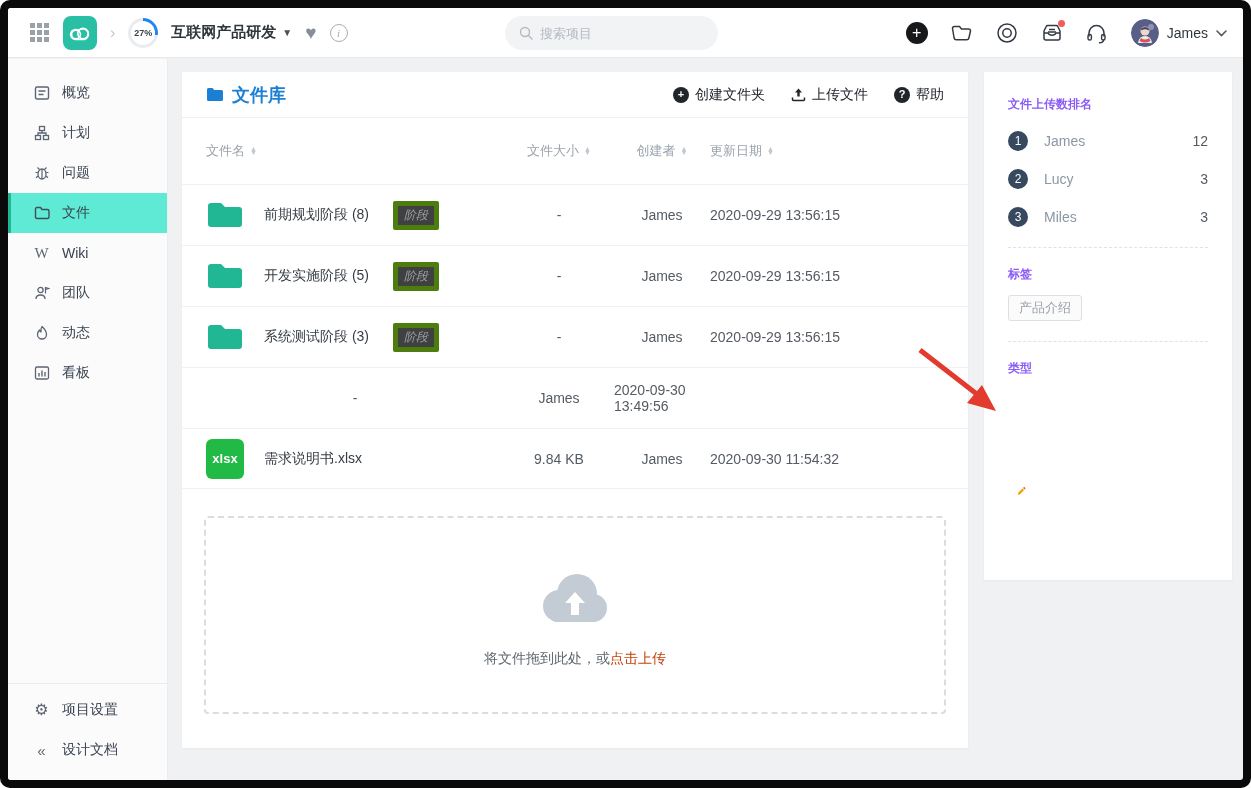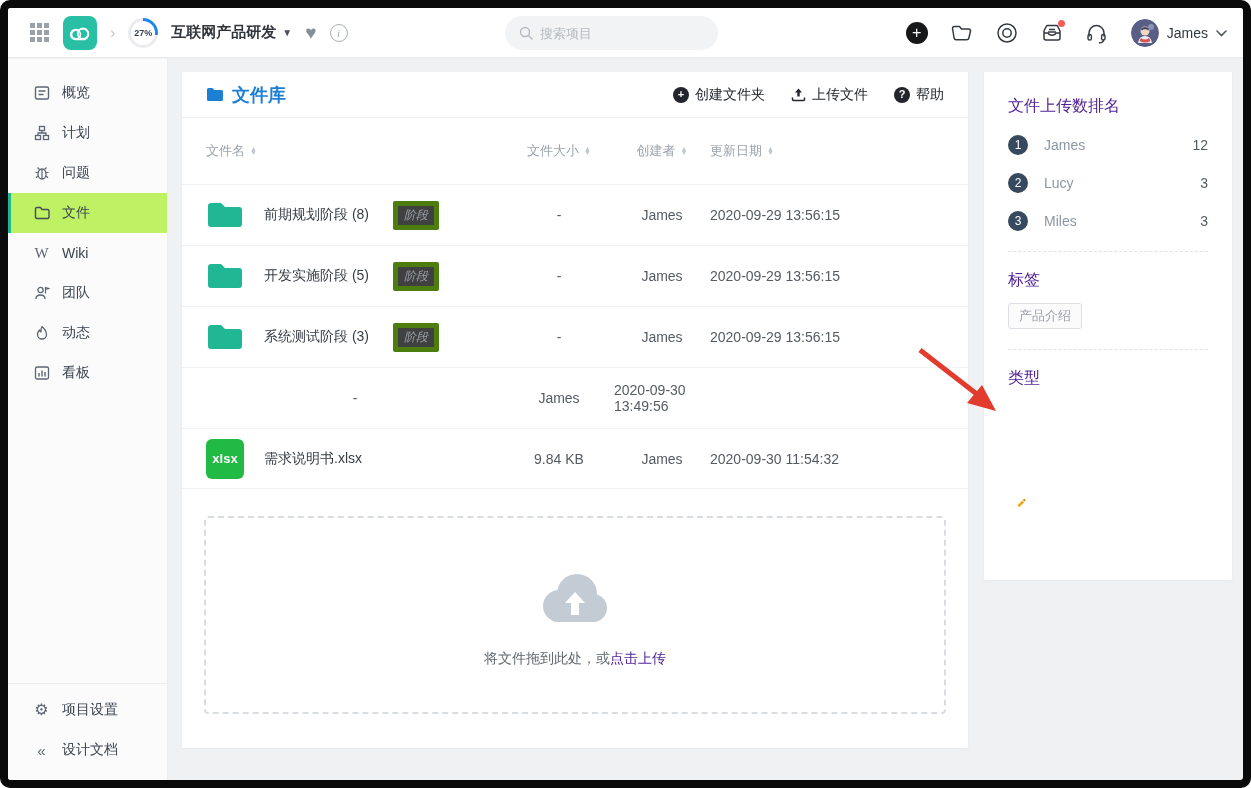--- a/index.html
+++ b/index.html
@@ -31,21 +31,21 @@
   .red-dot { position:absolute; right:-2px; top:-2px; width:7px; height:7px; border-radius:50%; background:#f45b5b; }
   .avatar { width:28px; height:28px; border-radius:50%; overflow:hidden; flex:0 0 auto; cursor:pointer; }
   .user-wrap { display:flex; align-items:center; gap:8px; cursor:pointer; }
   .user-name { font-size:14px; color:#30363d; }
 
   
   .sidebar { position:absolute; left:0; top:51px; width:160px; bottom:0; background:#fbfbfc; border-right:1px solid #ececee; display:flex; flex-direction:column; }
   .side-list { padding-top:14px; }
   .side-item { height:40px; display:flex; align-items:center; gap:12px; padding-left:25px; font-size:14px; color:#3a4350; cursor:pointer; position:relative; }
   .side-item .sic { width:17px; display:flex; justify-content:center; color:#5c6673; }
-  .side-item.active { background:#bef264; }
+  .side-item.active { background:#5eead4; }
   .side-item.active::before { content:""; position:absolute; left:0; top:0; bottom:0; width:3px; background:#21b795; }
   .side-bottom { margin-top:auto; border-top:1px solid #ececee; padding:6px 0 10px; }
   .wiki-w { font-family:"Liberation Serif",serif; font-size:15px; color:#5c6673; line-height:1; }
   .gear-g { font-size:16px; line-height:1; color:#5c6673; }
   .chev2 { font-size:15px; color:#5c6673; line-height:1; }
 
   
   .main-card { position:absolute; left:174px; top:64px; width:786px; height:676px; background:#fff; box-shadow:0 1px 2px rgba(0,0,0,.04); }
   .card-head { height:46px; display:flex; align-items:center; padding:0 24px; border-bottom:1px solid #eef0f2; }
   .lib-title { display:flex; align-items:center; gap:8px; font-size:18px; font-weight:bold; color:#1b7fd4; }
@@ -62,25 +62,25 @@
   .trow:first-of-type { border-top:none; }
   .trow .namecell { display:flex; align-items:center; gap:20px; color:#363c44; }
   .trow .c-size, .trow .c-creator { text-align:center; }
   .rowlink { cursor:pointer; }
   .tag-chip { font-size:12px; color:#9aa0a8; border:5px solid #4d7c0f; background:#404040; border-radius:2px; padding:1px 6px; margin-left:4px;font-style:italic; }
   .xlsx-badge { width:38px; height:40px; border-radius:6px; background:#21ba45; color:#fff; font-size:13px; font-weight:bold; display:flex; align-items:center; justify-content:center; }
   .last-border { border-bottom:1px solid #f1f2f4; }
 
   .dropzone { margin:27px 22px 0; height:198px; border:2px dashed #d9dde1; border-radius:4px; display:flex; flex-direction:column; align-items:center; padding-top:48px; cursor:pointer; }
   .dz-text { margin-top:22px; font-size:14px; color:#5f666e; }
-  .dz-text a { color:#4c1d95; text-decoration:none; cursor:pointer; }
+  .dz-text a { color:#c2410c; text-decoration:none; cursor:pointer; }
 
   
   .right-card { position:absolute; left:976px; top:64px; width:248px; height:508px; background:#fff; box-shadow:0 1px 2px rgba(0,0,0,.04); padding:24px 24px 0; }
-  .panel-h { font-size:16px; font-weight:normal; color:#4c1d95; }
+  .panel-h { font-size:12px; font-weight:bold; color:#8b5cf6; }
   .rank-row { display:flex; align-items:center; margin-top:18px; }
   .rank-badge { width:20px; height:20px; border-radius:50%; background:#36495e; color:#fff; font-size:12px; display:flex; align-items:center; justify-content:center; }
   .rank-name { margin-left:16px; font-size:14px; color:#8b97a5; }
   .rank-count { margin-left:auto; font-size:14px; color:#525a63; }
   .dash-div { border-top:1px dashed #dfe3e7; margin:20px 0 18px; }
   .tag-pill { display:inline-block; margin-top:12px; font-size:13px; color:#9aa0a8; border:1px solid #dcdfe3; background:#fbfbfc; border-radius:3px; padding:3px 10px; cursor:pointer; }
   .type-grid { display:grid; grid-template-columns:105px 1fr; row-gap:16px; margin-top:16px; }
   .type-item { display:flex; align-items:center; gap:8px; cursor:pointer; }
   .type-circle { width:26px; height:26px; border-radius:50%; display:flex; align-items:center; justify-content:center; color:#fff; flex:0 0 auto; }
   .type-label { font-size:14px; color:#3c4a59; white-space:nowrap; }

